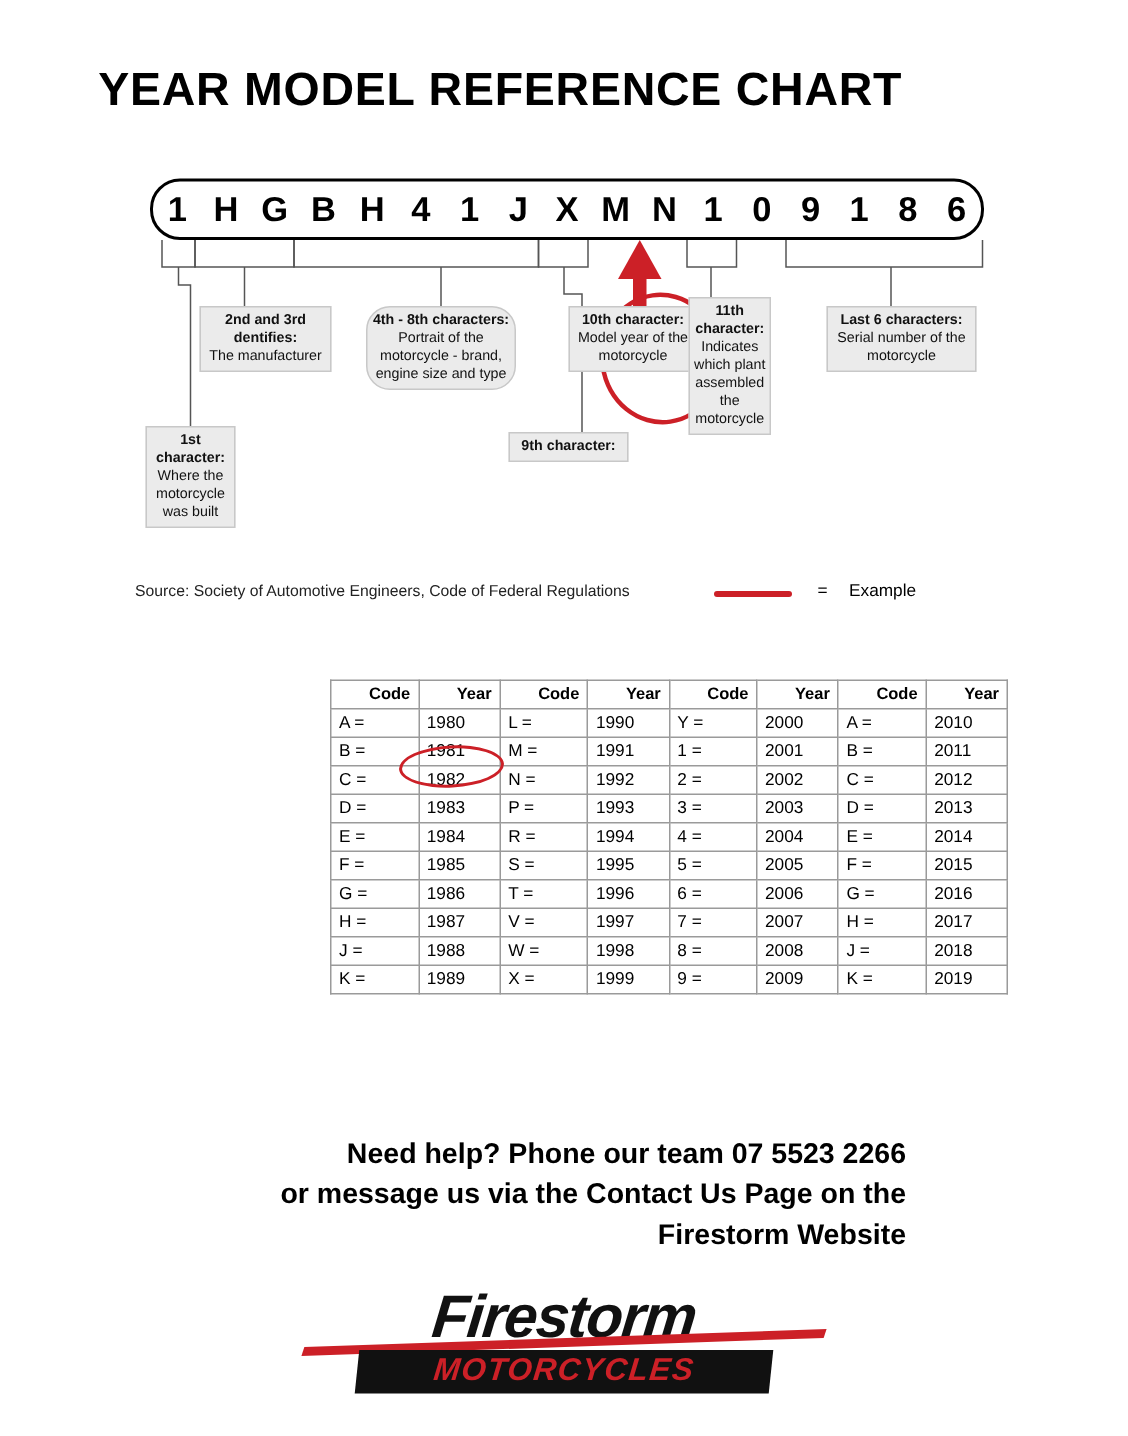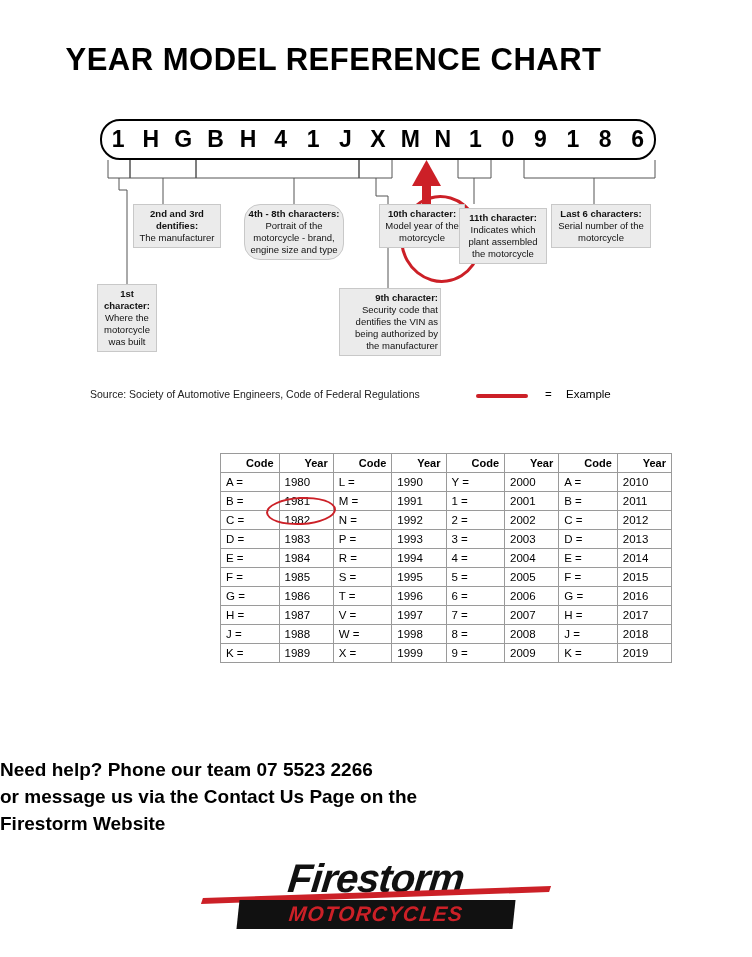--- a/index.html
+++ b/index.html
@@ -68,23 +68,23 @@
     font-size: 9.5px;
     line-height: 12px;
     padding: 3px 2px;
     color: #111;
   }
   .callout b { font-weight: bold; }
 
   .c1  { left: 97px;  top: 284px; width: 60px;  }
   .c2  { left: 133px; top: 204px; width: 88px;  }
   .c3  { left: 244px; top: 204px; width: 100px; border-radius: 16px; }
-  .c4  { left: 339px; top: 288px; width: 102px; text-align: right;  }
+  .c4  { left: 339px; top: 288px; width: 80px;  }
   .c5  { left: 379px; top: 204px; width: 86px;  }
-  .c6  { left: 459px; top: 208px; width: 88px;  }
+  .c6  { left: 459px; top: 198px; width: 55px;  }
   .c7  { left: 551px; top: 204px; width: 100px; }
 
   
   .red-circle {
     position: absolute;
     left: 400px;
     top: 195px;
     width: 76px;
     height: 82px;
     border: 3px solid #cc2027;
@@ -161,21 +161,21 @@
     transform: rotate(-3deg);
     pointer-events: none;
   }
 
   
   .help {
     position: absolute;
     left: 0;
     top: 756px;
     width: 604px;
-    text-align: left;
+    text-align: right;
     font-size: 19px;
     font-weight: bold;
     line-height: 27px;
   }
 
   
   .logo {
     position: absolute;
     left: 196px;
     top: 856px;
@@ -284,21 +284,20 @@
   <span>The manufacturer</span>
 </div>
 
 <div class="callout c3">
   <b>4th - 8th characters:</b><br>
   <span>Portrait of the motorcycle - brand, engine size and type</span>
 </div>
 
 <div class="callout c4">
   <b>9th character:</b><br>
-  <span>Security code that dentifies the VIN as being authorized by the manufacturer</span>
 </div>
 
 <div class="callout c5">
   <b>10th character:</b><br>
   <span>Model year of the motorcycle</span>
 </div>
 
 <div class="callout c6">
   <b>11th character:</b><br>
   <span>Indicates which plant assembled the motorcycle</span>

